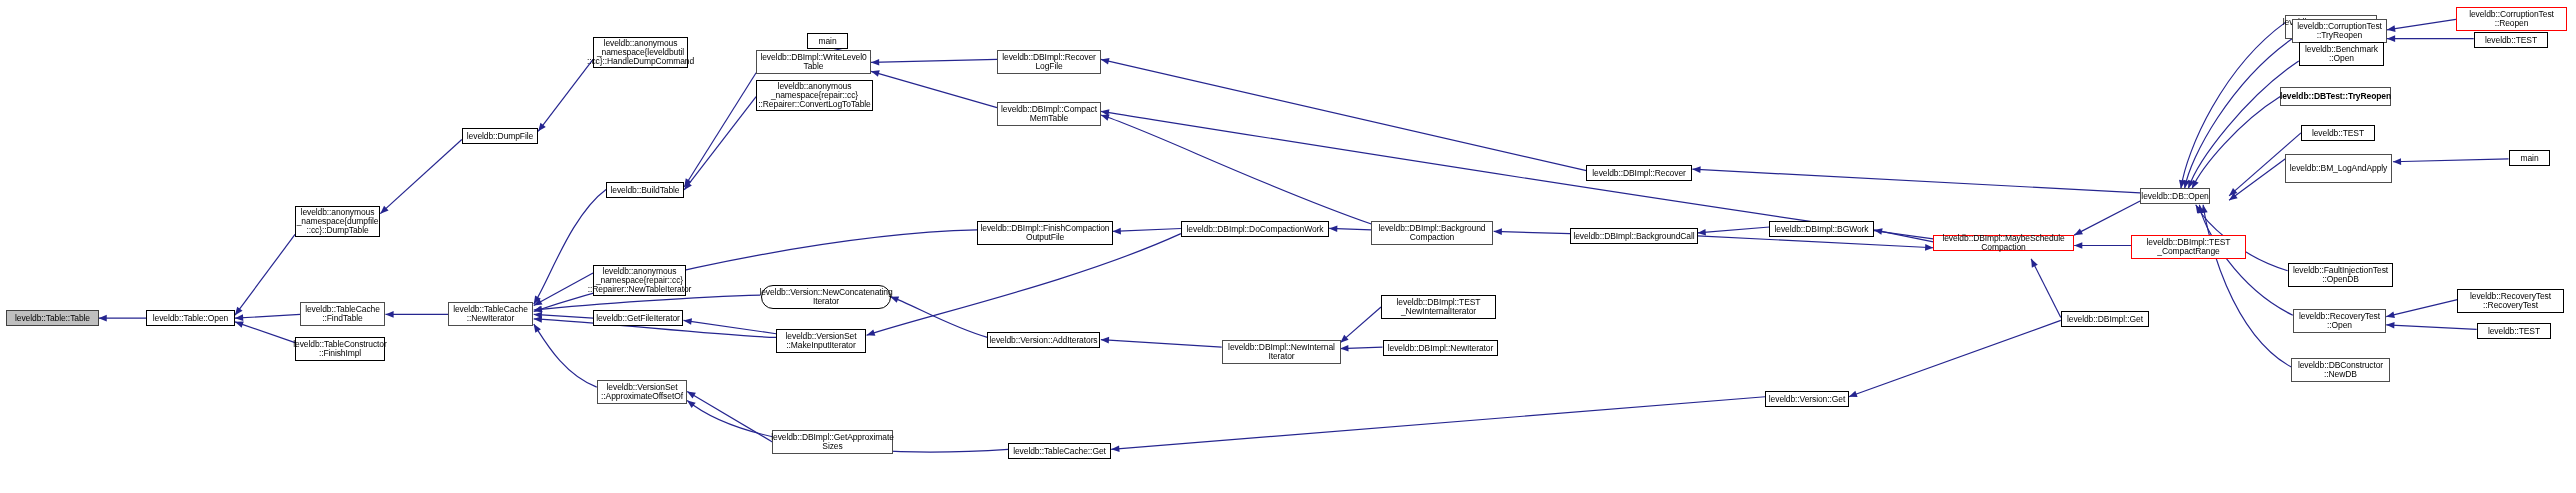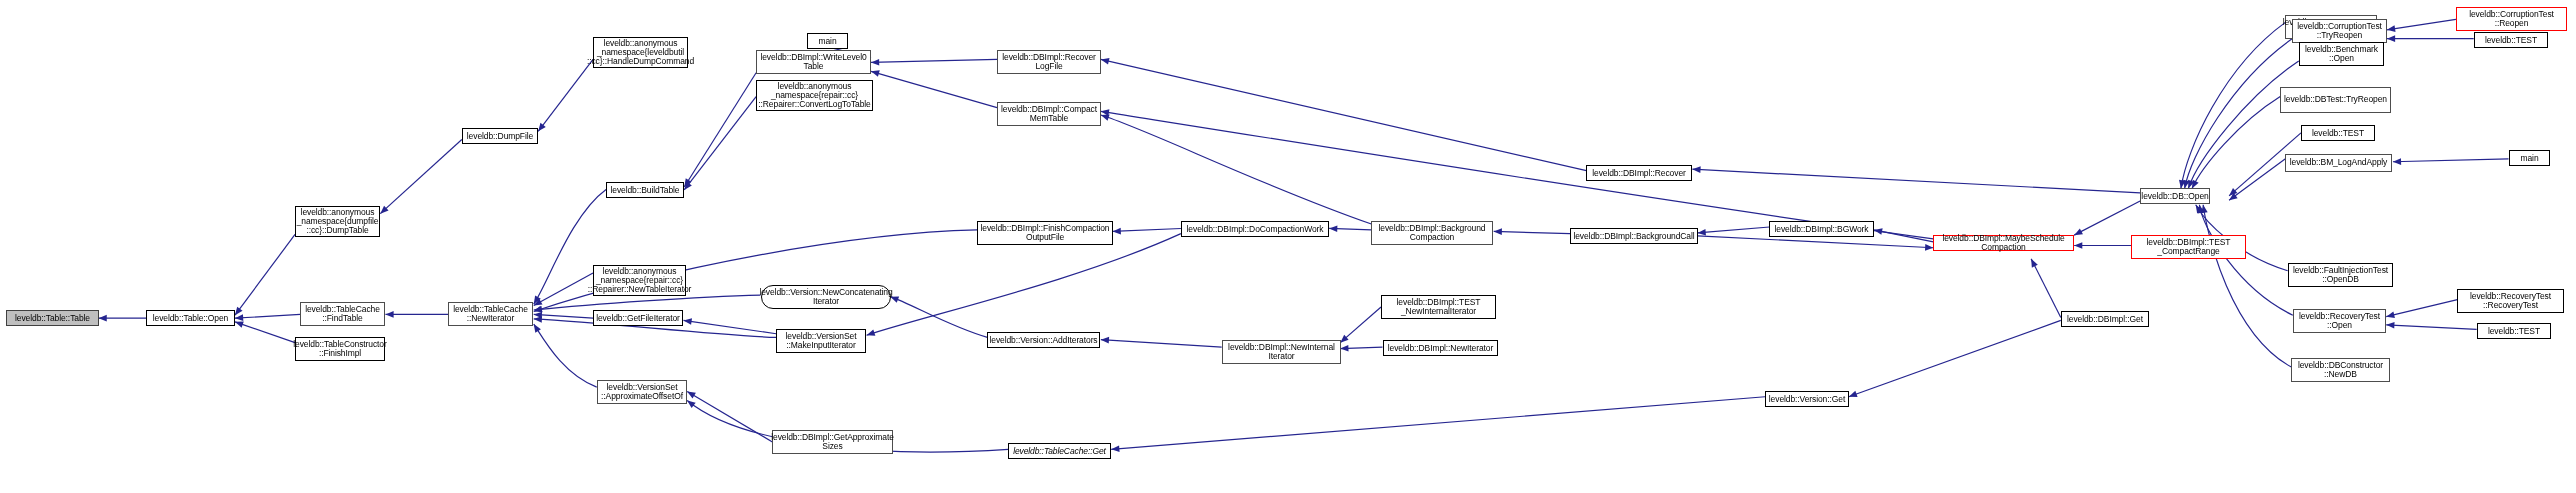--- a/index.html
+++ b/index.html
@@ -208,21 +208,21 @@
 ::MakeInputIterator</span></div>
     <div class="node thick" style="left: 772px; top: 430px; width: 121px; height: 24px;"><span>leveldb::DBImpl::GetApproximate
 Sizes</span></div>
     <div class="node thick" style="left: 997px; top: 50px; width: 104px; height: 24px;"><span>leveldb::DBImpl::Recover
 LogFile</span></div>
     <div class="node thick" style="left: 997px; top: 102px; width: 104px; height: 24px;"><span>leveldb::DBImpl::Compact
 MemTable</span></div>
     <div class="node thin" style="left: 977px; top: 221px; width: 136px; height: 24px;"><span>leveldb::DBImpl::FinishCompaction
 OutputFile</span></div>
     <div class="node thin" style="left: 987px; top: 332px; width: 113px; height: 16.3px;"><span>leveldb::Version::AddIterators</span></div>
-    <div class="node thin" style="left: 1008px; top: 443px; width: 103px; height: 16.3px; font-style: italic;"><span>leveldb::TableCache::Get</span></div>
+    <div class="node thin" style="left: 1008px; top: 443px; width: 103px; height: 16.3px;"><span>leveldb::TableCache::Get</span></div>
     <div class="node thin" style="left: 1181px; top: 221px; width: 148px; height: 16.3px;"><span>leveldb::DBImpl::DoCompactionWork</span></div>
     <div class="node thick" style="left: 1222px; top: 340px; width: 119px; height: 24px;"><span>leveldb::DBImpl::NewInternal
 Iterator</span></div>
     <div class="node thin" style="left: 1381px; top: 295px; width: 115px; height: 24px;"><span>leveldb::DBImpl::TEST
 _NewInternalIterator</span></div>
     <div class="node thin" style="left: 1383px; top: 340px; width: 115px; height: 16.3px;"><span>leveldb::DBImpl::NewIterator</span></div>
     <div class="node thick" style="left: 1371px; top: 221px; width: 122px; height: 24px;"><span>leveldb::DBImpl::Background
 Compaction</span></div>
     <div class="node thin" style="left: 1570px; top: 228px; width: 128px; height: 16.3px;"><span>leveldb::DBImpl::BackgroundCall</span></div>
     <div class="node thin" style="left: 1586px; top: 165px; width: 106px; height: 16.3px;"><span>leveldb::DBImpl::Recover</span></div>
@@ -236,23 +236,23 @@
     <div class="node thick" style="left: 2140px; top: 188px; width: 70px; height: 16.3px; text-align: center;"><span>leveldb::DB::Open</span></div>
     <div class="node thick" style="left: 2285px; top: 15px; width: 92px; height: 24px;"><span>leveldb::AutoCompactTest
 ::AutoCompactTest</span></div>
     <div class="node thick" style="left: 2292px; top: 19px; width: 95px; height: 24px;"><span>leveldb::CorruptionTest
 ::TryReopen</span></div>
     <div class="node red" style="left: 2456px; top: 7.4px; width: 111px; height: 24px;"><span>leveldb::CorruptionTest
 ::Reopen</span></div>
     <div class="node thin" style="left: 2474px; top: 32px; width: 74px; height: 16.3px;"><span>leveldb::TEST</span></div>
     <div class="node thin" style="left: 2299px; top: 42px; width: 85px; height: 24px;"><span>leveldb::Benchmark
 ::Open</span></div>
-    <div class="node thick" style="left: 2280px; top: 87px; width: 111px; height: 26px;"><span>leveldb::DBTest::TryReopen</span></div>
+    <div class="node thick" style="left: 2280px; top: 87px; width: 111px; height: 19px; font-weight: bold;"><span>leveldb::DBTest::TryReopen</span></div>
     <div class="node thin" style="left: 2301px; top: 125px; width: 74px; height: 16.3px;"><span>leveldb::TEST</span></div>
-    <div class="node thick" style="left: 2285px; top: 154px; width: 107px; height: 18px;"><span>leveldb::BM_LogAndApply</span></div>
+    <div class="node thick" style="left: 2285px; top: 154px; width: 107px; height: 29px;"><span>leveldb::BM_LogAndApply</span></div>
     <div class="node thin" style="left: 2509px; top: 150px; width: 41px; height: 16.3px;"><span>main</span></div>
     <div class="node thin" style="left: 2288px; top: 263px; width: 105px; height: 24px;"><span>leveldb::FaultInjectionTest
 ::OpenDB</span></div>
     <div class="node thick" style="left: 2293px; top: 309px; width: 93px; height: 24px;"><span>leveldb::RecoveryTest
 ::Open</span></div>
     <div class="node thin" style="left: 2457px; top: 289px; width: 107px; height: 24px;"><span>leveldb::RecoveryTest
 ::RecoveryTest</span></div>
     <div class="node thin" style="left: 2477px; top: 323px; width: 74px; height: 16.3px;"><span>leveldb::TEST</span></div>
     <div class="node thick" style="left: 2291px; top: 358px; width: 99px; height: 24px;"><span>leveldb::DBConstructor
 ::NewDB</span></div>

